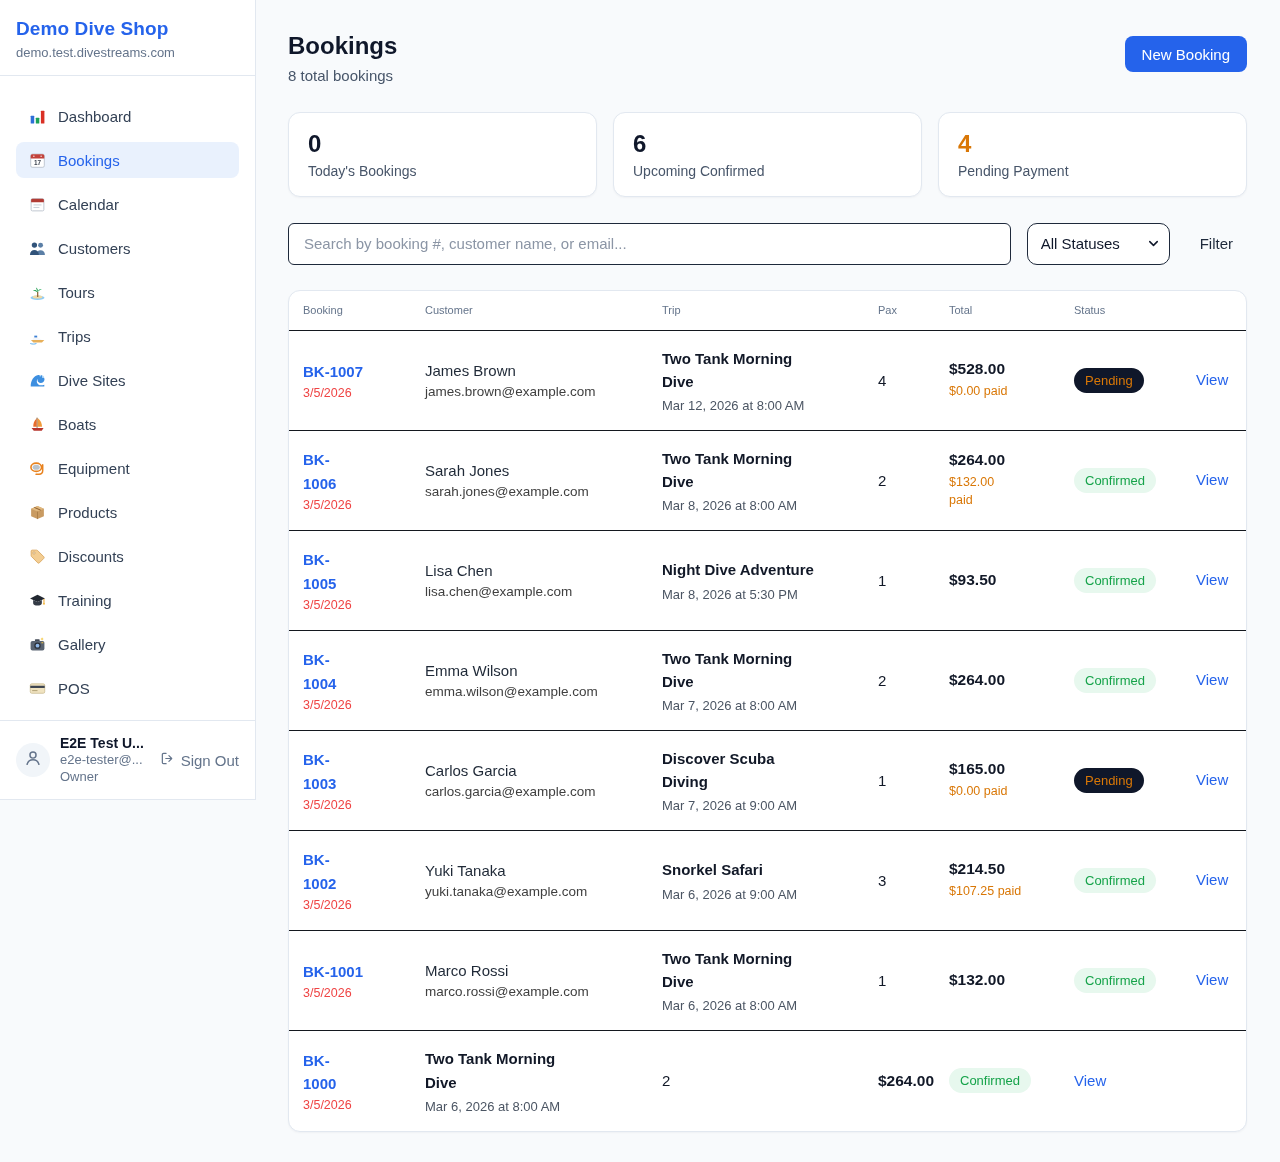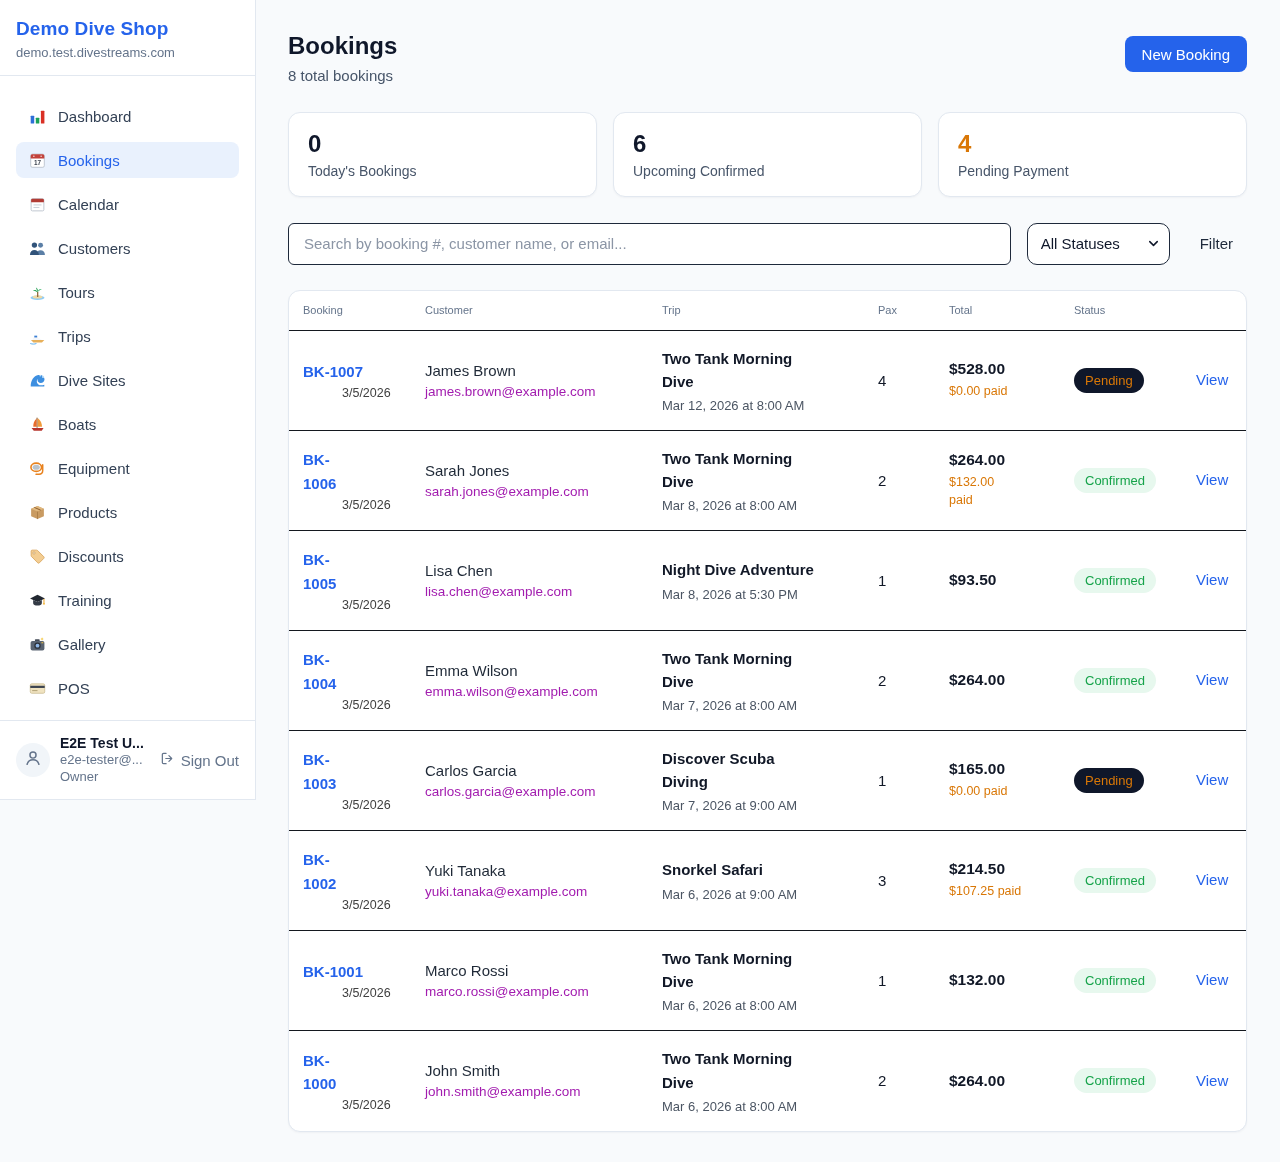--- a/index.html
+++ b/index.html
@@ -104,23 +104,23 @@
     grid-template-columns:122px 237px 216px 71px 125px 122px 1fr;
     padding:0 14px; align-items:center;
   }
   .thead {
     height:40px; border-bottom:1px solid #14181f;
     color:#64748b; font-size:11px;
   }
   .trow { min-height:100px; border-bottom:1px solid #14181f; }
   .trow:last-child { border-bottom:none; }
   .booking-id { color:#2563eb; font-size:15px; font-weight:bold; white-space:pre-line; line-height:1.55; cursor:pointer; }
-  .booking-date { color:#404040; font-size:12.5px; margin-top:3px;margin-left:39px; }
+  .booking-date { color:#ef4444; font-size:12.5px; margin-top:3px; }
   .customer-name { color:#1f2937; font-size:15px; }
-  .customer-email { color:#a21caf; font-size:13.5px; margin-top:5px; }
+  .customer-email { color:#404040; font-size:13.5px; margin-top:5px; }
   .trip-name { color:#111827; font-size:15px; font-weight:bold; white-space:pre-line; line-height:1.55; }
   .trip-date { color:#4b5563; font-size:13px; margin-top:5px; }
   .pax-cell { color:#111827; font-size:15px; }
   .total-amount { color:#111827; font-size:15.5px; font-weight:bold; }
   .total-paid { color:#d97706; font-size:12.5px; margin-top:4px; white-space:pre-line; line-height:1.45; }
   .status-badge {
     display:inline-block; padding:5px 11px; border-radius:999px; font-size:13px;
   }
   .status-pending { background:#0f172a; color:#d97706; }
   .status-confirmed { background:#e7f8ee; color:#16a34a; }
@@ -520,24 +520,20 @@
           <div><div class="status-badge status-confirmed">Confirmed</div></div>
           <div><a class="view-link">View</a></div>
         </div>
         <div class="trow">
           <div>
             <div class="booking-id">BK-
 1000</div>
             <div class="booking-date">3/5/2026</div>
           </div>
           <div>
-            <div class="customer-name">John Smith</div>
-            <div class="customer-email">john.smith@example.com</div>
-          </div>
-          <div>
             <div class="trip-name">Two Tank Morning
 Dive</div>
             <div class="trip-date">Mar 6, 2026 at 8:00 AM</div>
           </div>
           <div class="pax-cell">2</div>
           <div>
             <div class="total-amount">$264.00</div>
           </div>
           <div><div class="status-badge status-confirmed">Confirmed</div></div>
           <div><a class="view-link">View</a></div>

